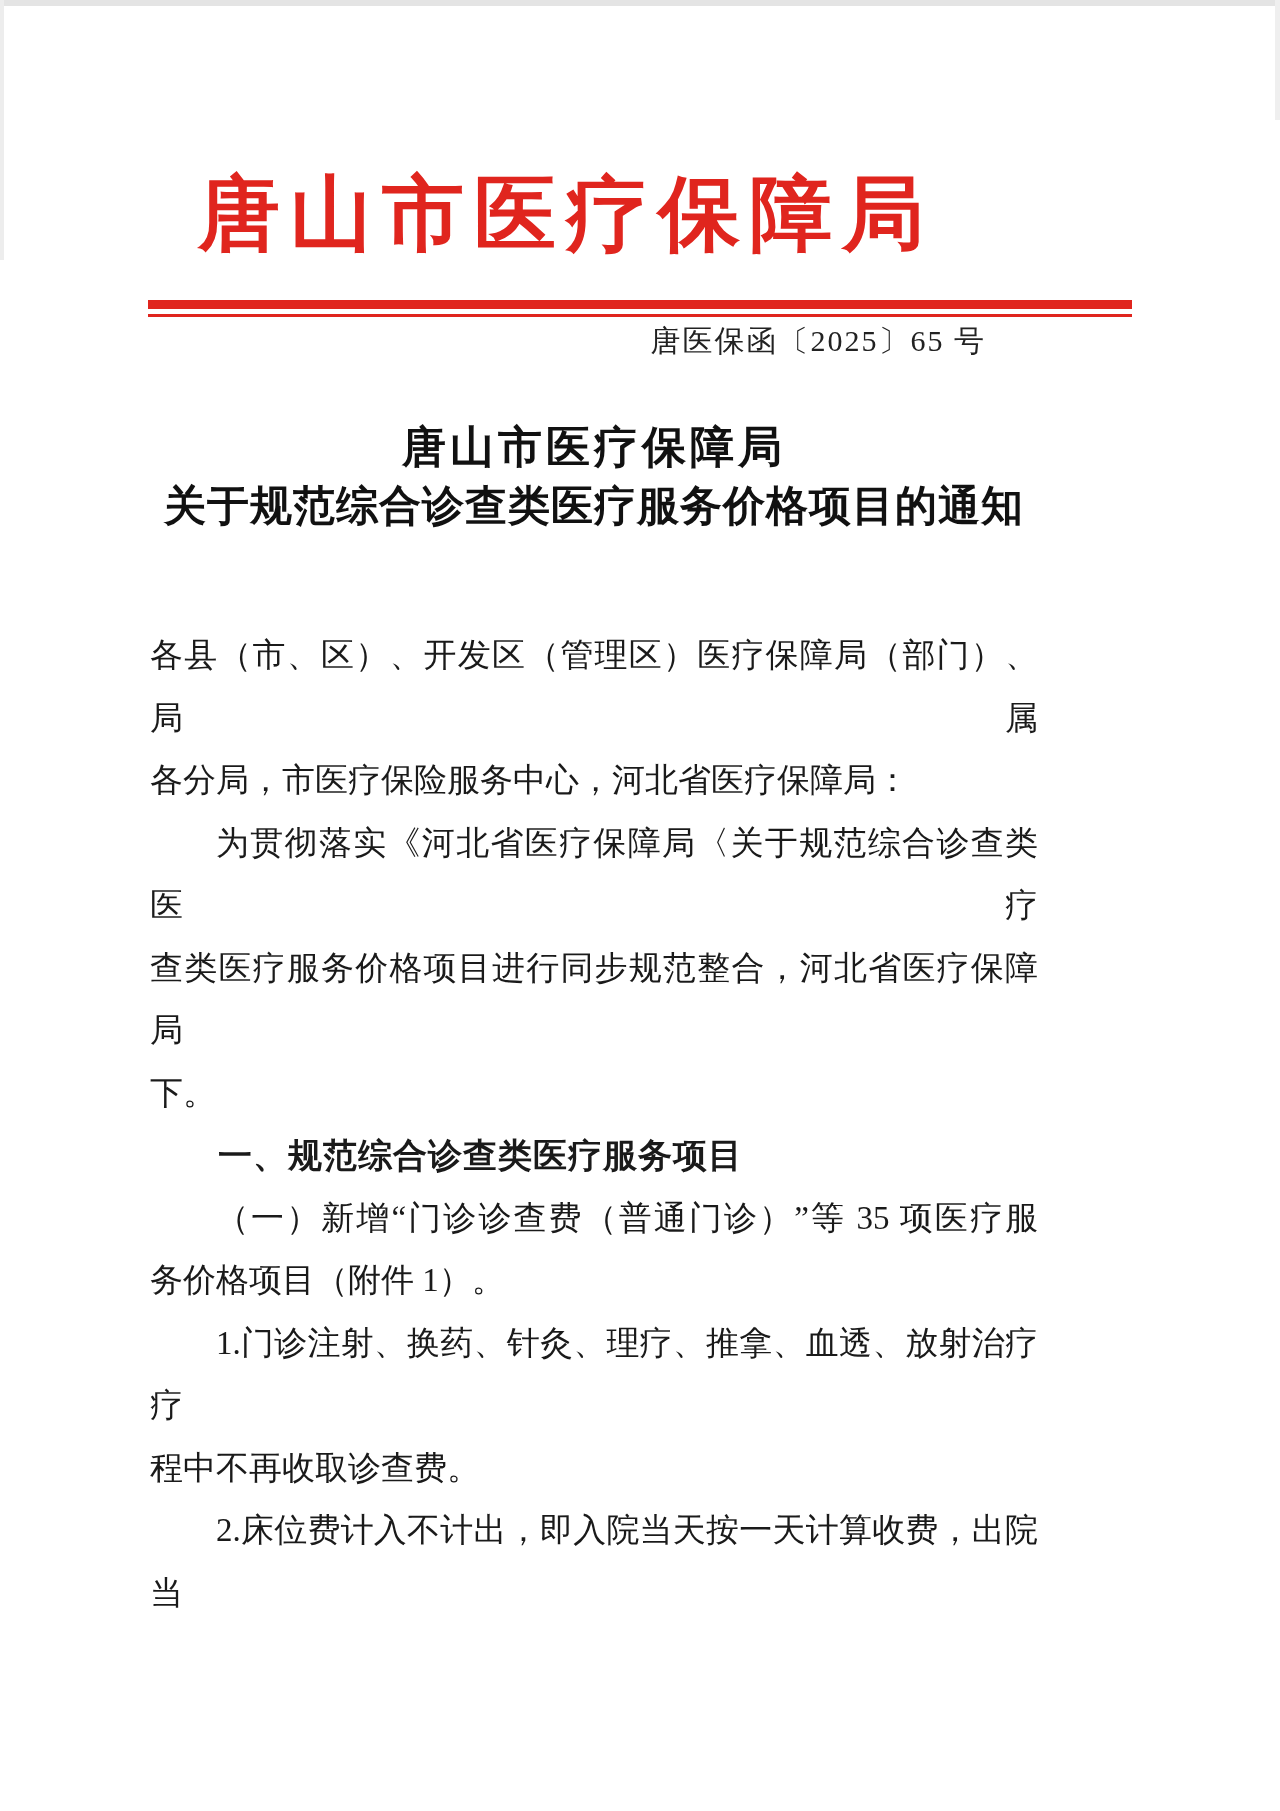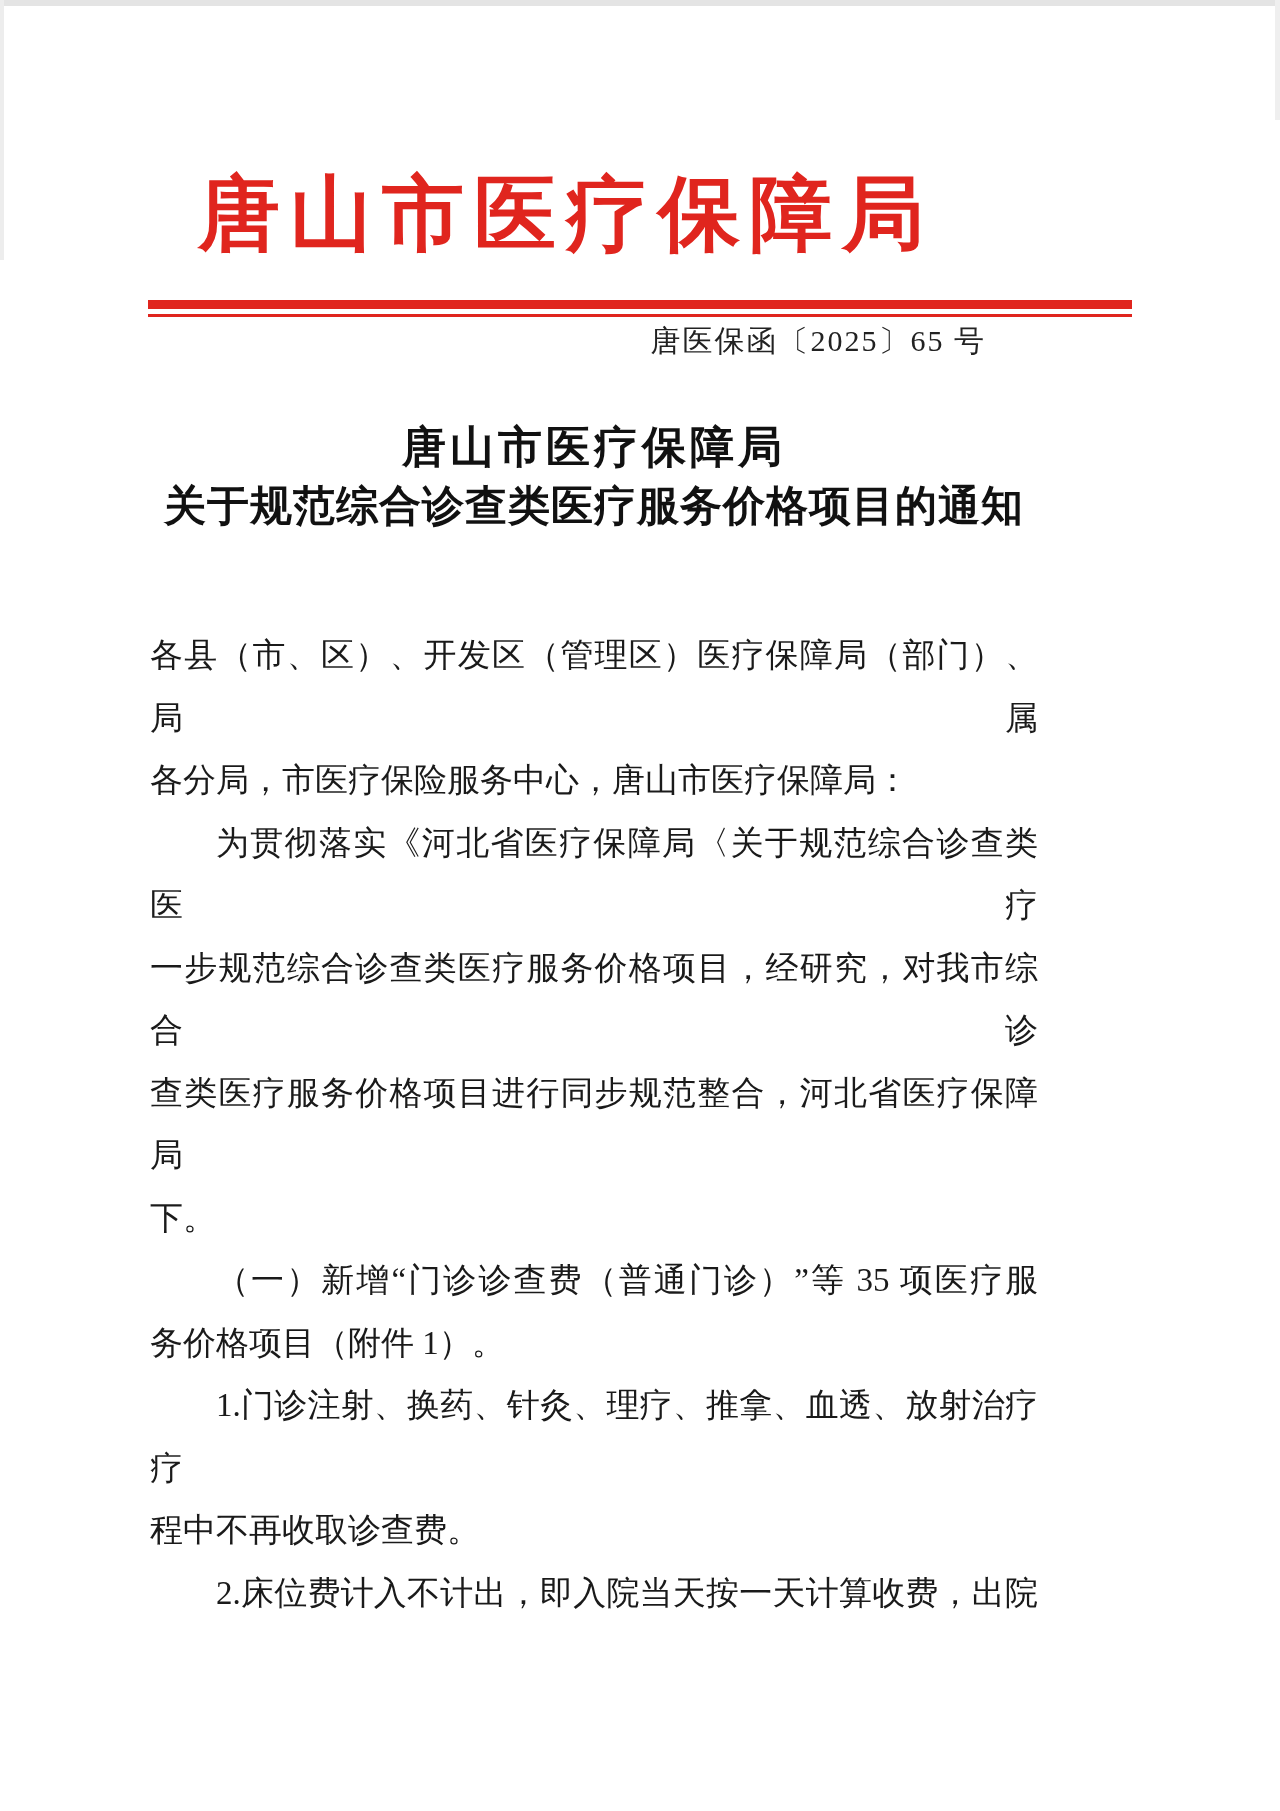--- a/index.html
+++ b/index.html
@@ -103,25 +103,25 @@
 
   <div class="doc-no">唐医保函〔2025〕65 号</div>
 
   <div class="doc-title">
     <div class="t1">唐山市医疗保障局</div>
     <div class="t2">关于规范综合诊查类医疗服务价格项目的通知</div>
   </div>
 
   <div class="body-text">
     <div class="bodyline full">各县（市、区）、开发区（管理区）医疗保障局（部门）、局属</div>
-    <div class="bodyline">各分局，市医疗保险服务中心，唐山市医疗保障局：</div>
+    <div class="bodyline">各分局，市医疗保险服务中心，河北省医疗保障局：</div>
     <div class="bodyline indent full">为贯彻落实《河北省医疗保障局〈关于规范综合诊查类医疗</div>
-    <div class="bodyline full">一步规范综合诊查类医疗服务价格项目，经研究，对我市综合诊</div>
     <div class="bodyline full">查类医疗服务价格项目进行同步规范整合，河北省医疗保障局</div>
     <div class="bodyline">下。</div>
+    <div class="bodyline indent hei">一、规范综合诊查类医疗服务项目</div>
     <div class="bodyline indent full">（一）新增“门诊诊查费（普通门诊）”等 35 项医疗服</div>
     <div class="bodyline">务价格项目（附件 1）。</div>
     <div class="bodyline indent full">1.门诊注射、换药、针灸、理疗、推拿、血透、放射治疗疗</div>
     <div class="bodyline">程中不再收取诊查费。</div>
     <div class="bodyline indent full">2.床位费计入不计出，即入院当天按一天计算收费，出院当</div>
 
   </div>
 
   <div class="rule rule-bottom-thick"></div>
   <div class="rule rule-bottom-thin"></div>

